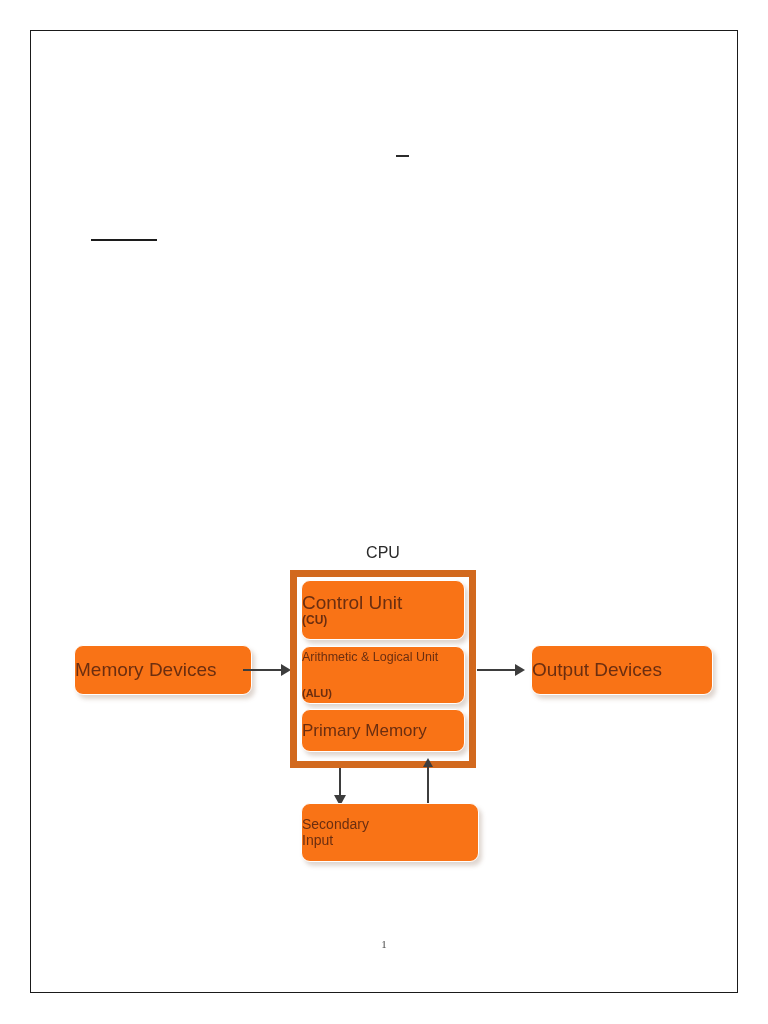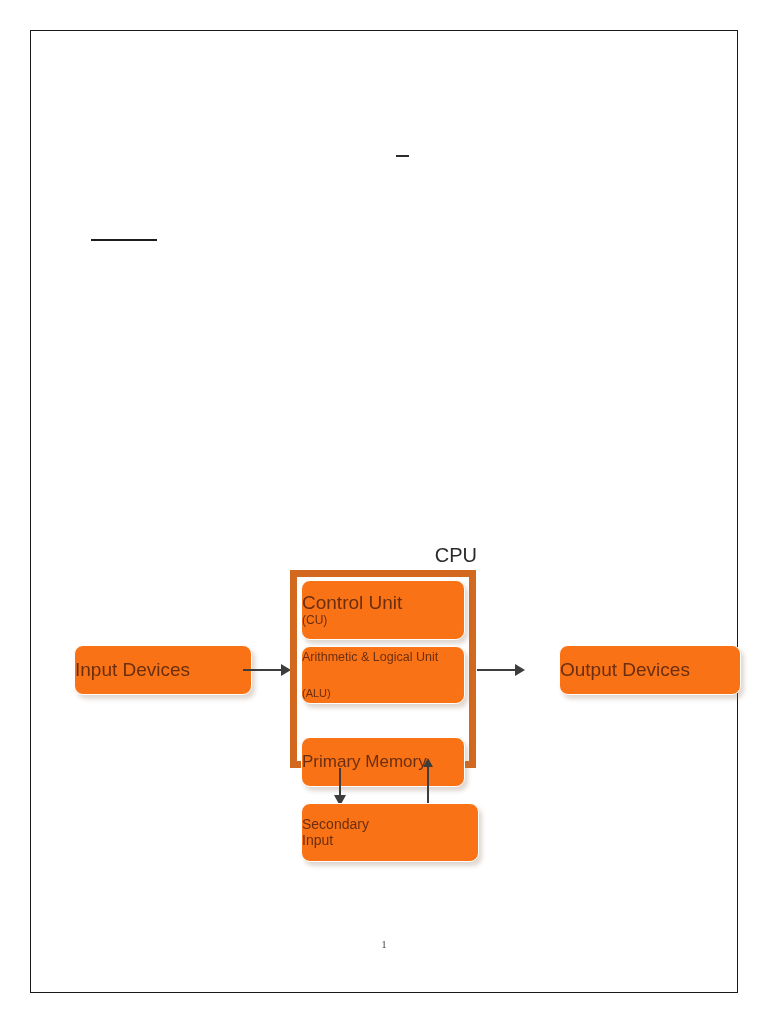--- a/index.html
+++ b/index.html
@@ -91,35 +91,35 @@
 
   
   #input-devices {
     left: 74px;
     top: 645px;
     width: 178px;
     height: 50px;
     font-size: 19px;
   }
   #output-devices {
-    left: 559px;
+    left: 531px;
     top: 645px;
     width: 182px;
     height: 50px;
     font-size: 19px;
   }
 
   
   #cpu-label {
     position: absolute;
     left: 289px;
     top: 544px;
     width: 188px;
-    text-align: right;
-    font-size: 20px;
+    text-align: center;
+    font-size: 16px;
     color: #2a2a2a;
   }
   #cpu-box {
     position: absolute;
     left: 290px;
     top: 570px;
     width: 186px;
     height: 198px;
     border: 7px solid #D2691E;
     background: #ffffff;
@@ -137,27 +137,27 @@
     top: 646px;
     width: 164px;
     height: 58px;
     font-size: 12.5px;
     gap: 22px;
   }
   #primary-memory {
     left: 301px;
     top: 709px;
     width: 164px;
-    height: 50px;
+    height: 43px;
     font-size: 17px;
-    margin-top: 28px;
   }
   .sub-line2 {
     font-size: 12px;
     margin-top: 1px;
+    font-weight: bold;
   }
   #alu .sub-line2 { font-size: 11px; }
 
   
   #secondary-memory {
     left: 301px;
     top: 803px;
     width: 178px;
     height: 59px;
     font-size: 14px;
@@ -209,21 +209,21 @@
 
 <div id="page">
   <div id="page-border"></div>
 
   <div class="mark-dash"></div>
   <div class="mark-rule"></div>
 
   <div id="diagram">
 
     <div class="obox" id="input-devices">
-      <span>Input Devices</span>
+      <span>Memory Devices</span>
     </div>
 
     <div class="conn h-line" id="arrow-in-line"></div>
     <div class="arrow-head-right" id="arrow-in-head"></div>
 
     <div id="cpu-label">CPU</div>
     <div id="cpu-box"></div>
 
     <div class="obox" id="control-unit">
       <span>Control Unit</span>

